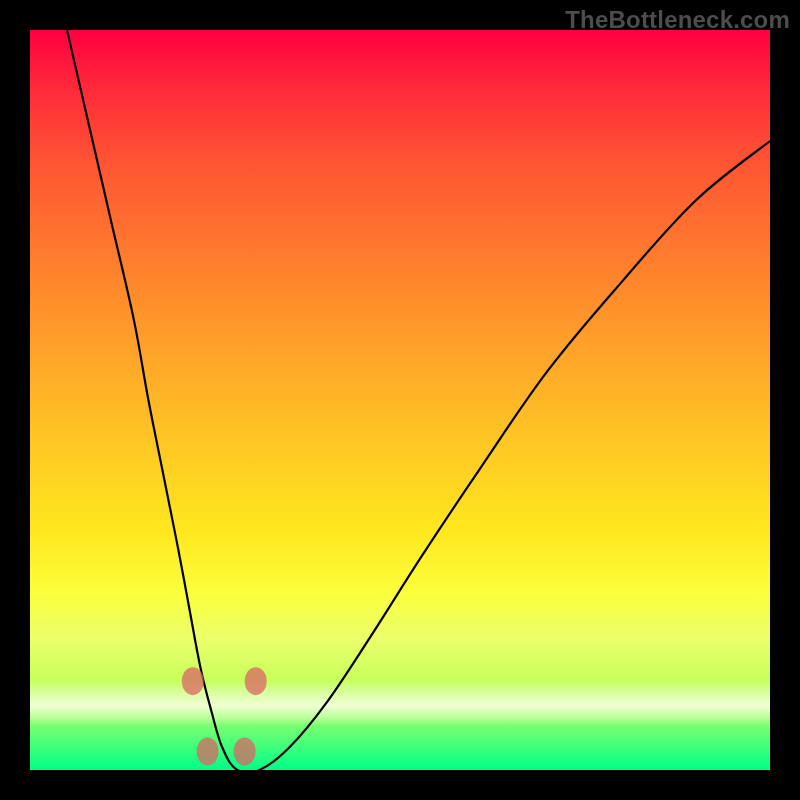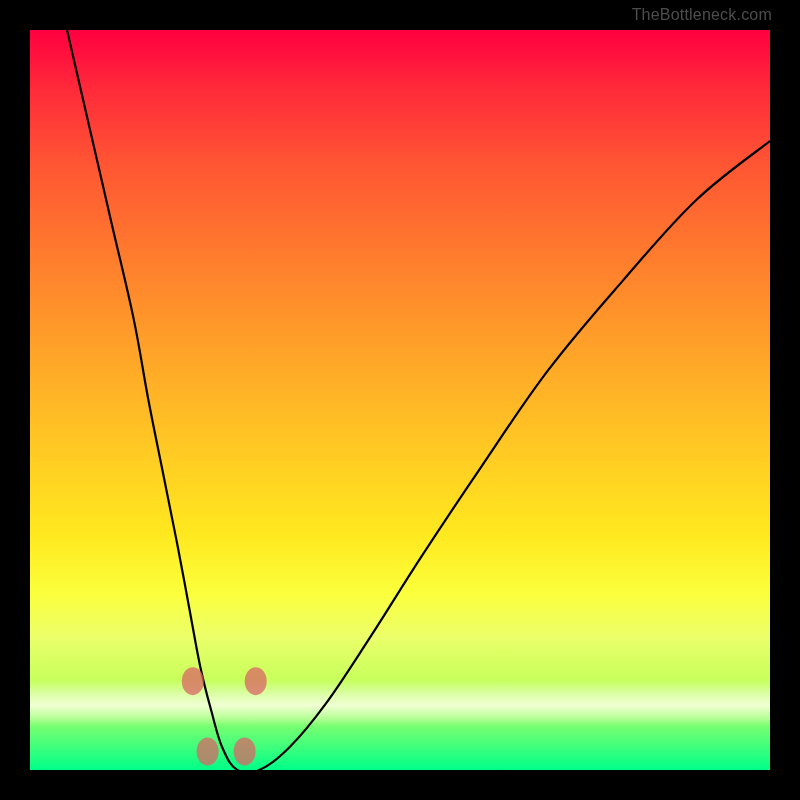--- a/index.html
+++ b/index.html
@@ -50,24 +50,24 @@
       rgba(255,255,210,0.0) 0%,
       rgba(255,255,220,0.55) 30%,
       rgba(255,255,230,0.85) 55%,
       rgba(220,255,190,0.6) 80%,
       rgba(180,255,170,0.0) 100%
     );
   }
   .watermark {
     position: absolute;
     top: 6px;
-    right: 28px;
+    right: 10px;
     color: #4d4d4d;
-    font-size: 16px;
-    font-weight: 400;
+    font-size: 24px;
+    font-weight: 700;
     letter-spacing: 0.2px;
   }
   svg.curve {
     position: absolute;
     left: 0;
     top: 0;
     width: 740px;
     height: 740px;
     overflow: visible;
   }

